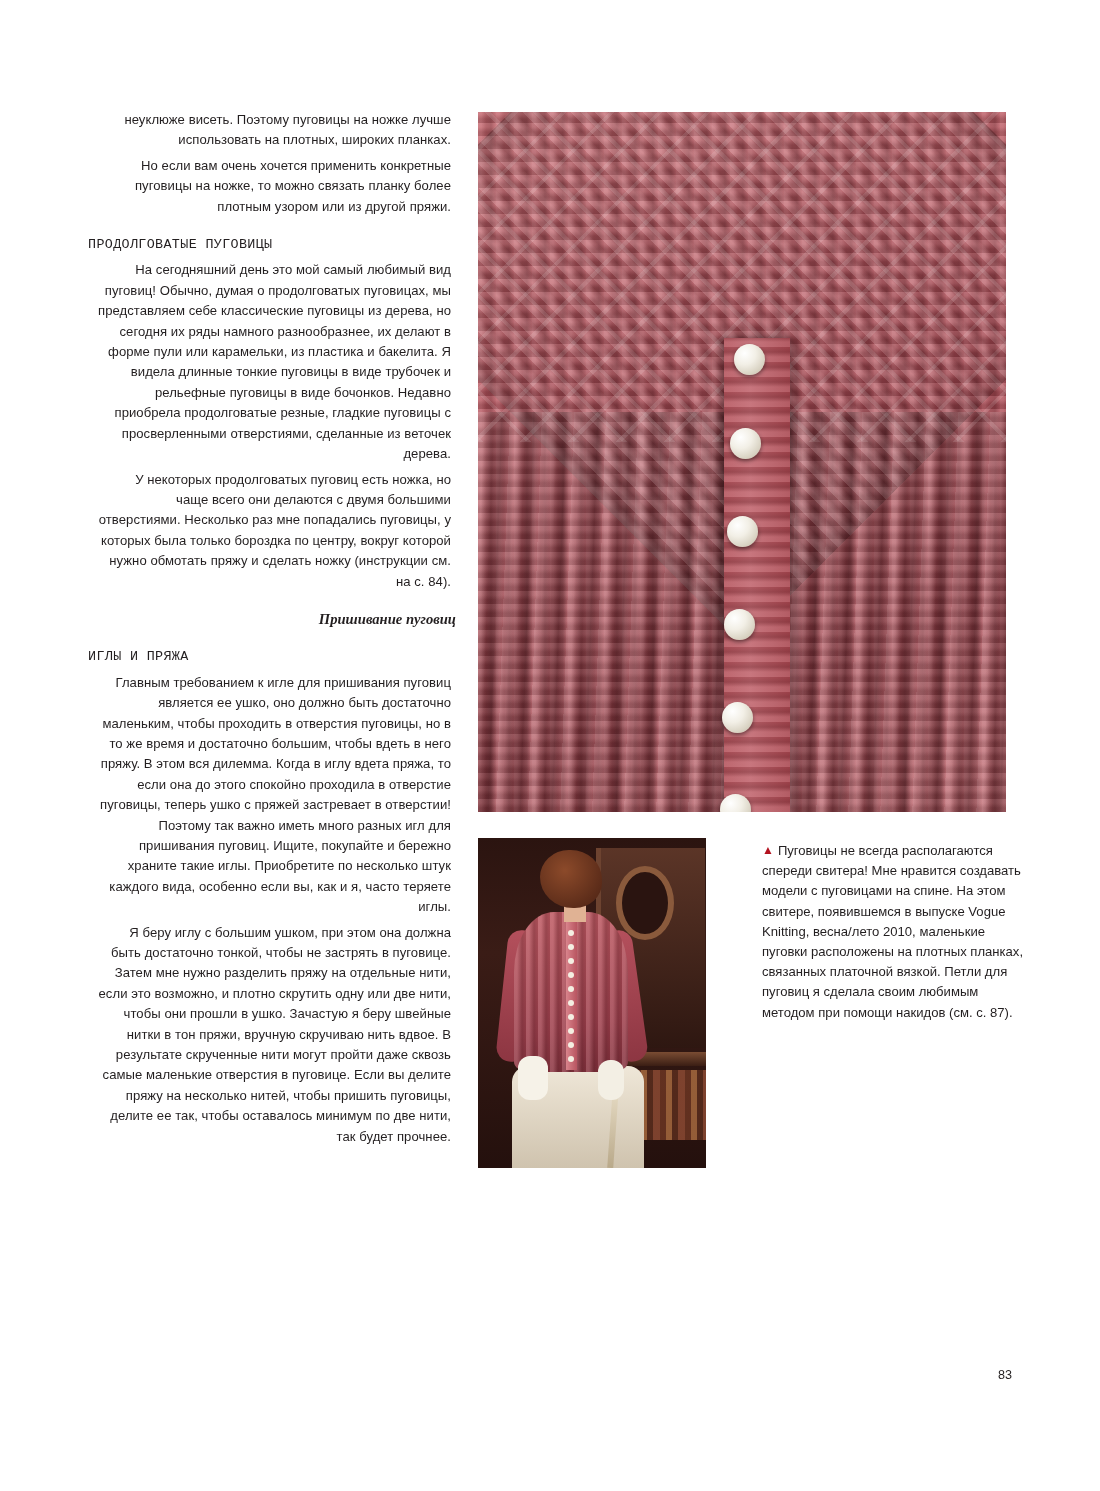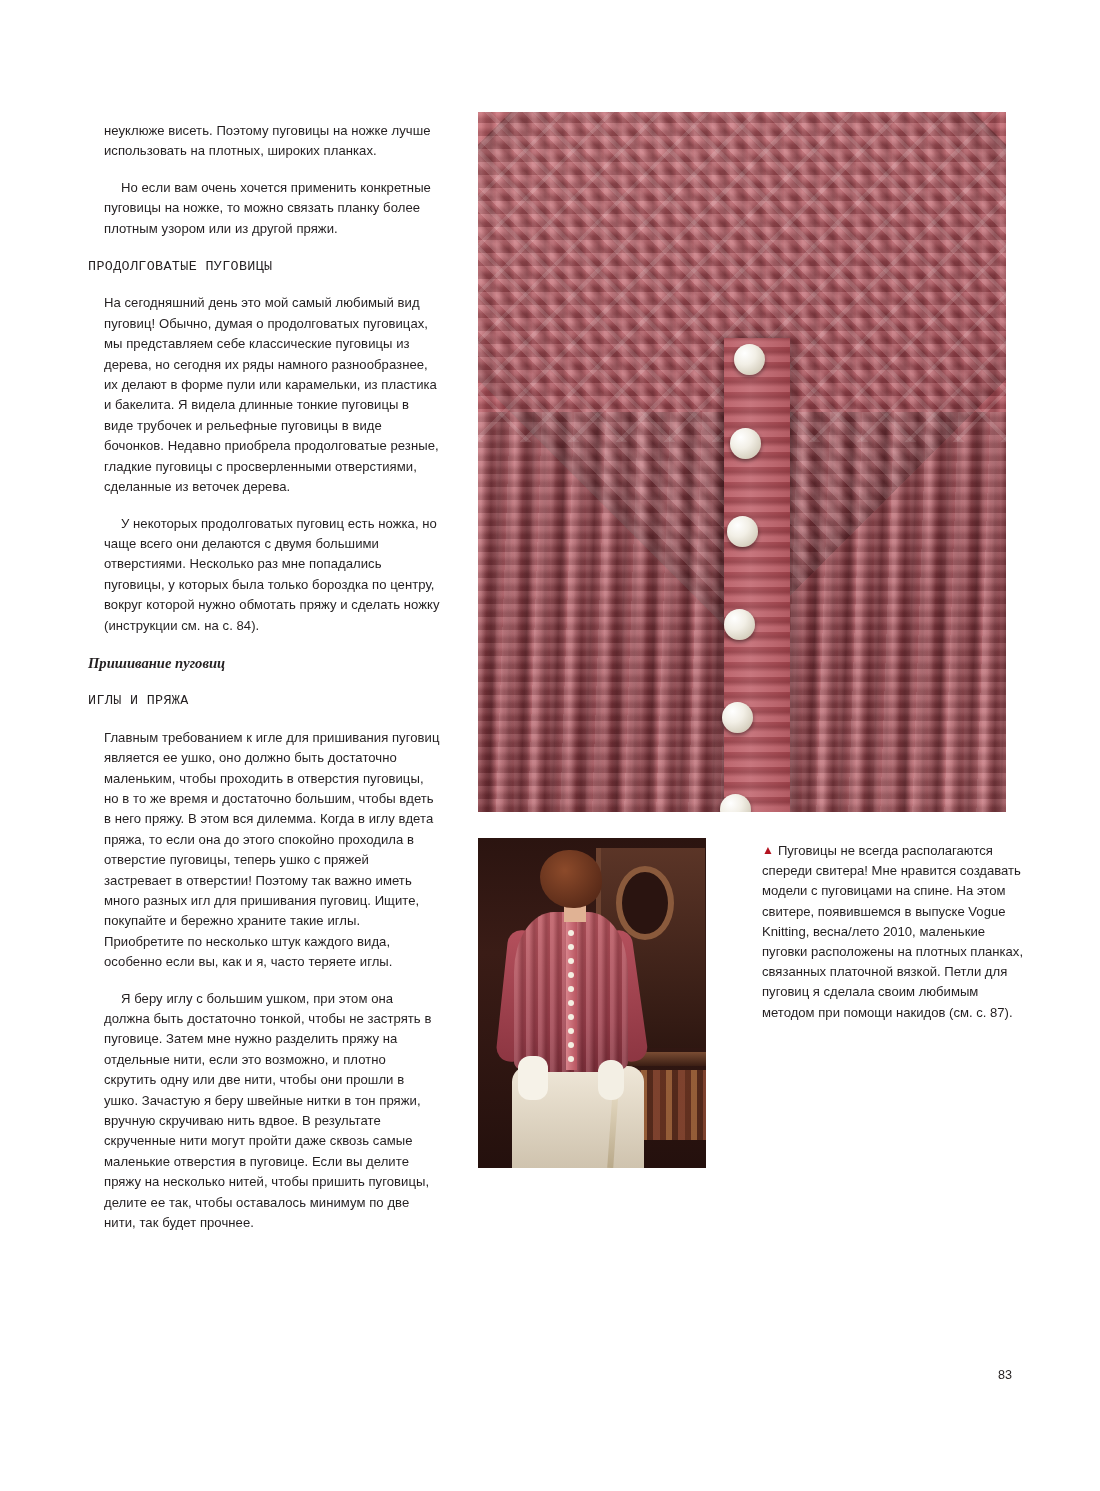--- a/index.html
+++ b/index.html
@@ -23,42 +23,43 @@
   }
 
   
   .text-col {
     position: absolute;
     left: 88px;
     top: 105px;
     width: 368px;
   }
   p.body {
-    margin: 16px;
+    margin: 5px;
     font-size: 13.1px;
     line-height: 20.4px;
-    text-align: left;
+    text-align: right;
     letter-spacing: 0.05px;
   }
   p.body.indent { text-indent: 17px; }
   h2.section {
     margin: 18px 0 0 0;
     font-size: 13.4px;
     font-weight: 400;
     line-height: 20.4px;
     letter-spacing: 0.35px;
     font-family: Liberation Mono, monospace;
   }
   h3.sub {
     margin: 17px 0 0 0;
     font-size: 14.6px;
     font-weight: 700;
     font-style: italic;
     font-family: "Liberation Serif", serif;
     line-height: 20.4px;
+    text-align: right;
   }
 
   
   .photo-main {
     position: absolute;
     left: 478px;
     top: 112px;
     width: 528px;
     height: 700px;
     overflow: hidden;

